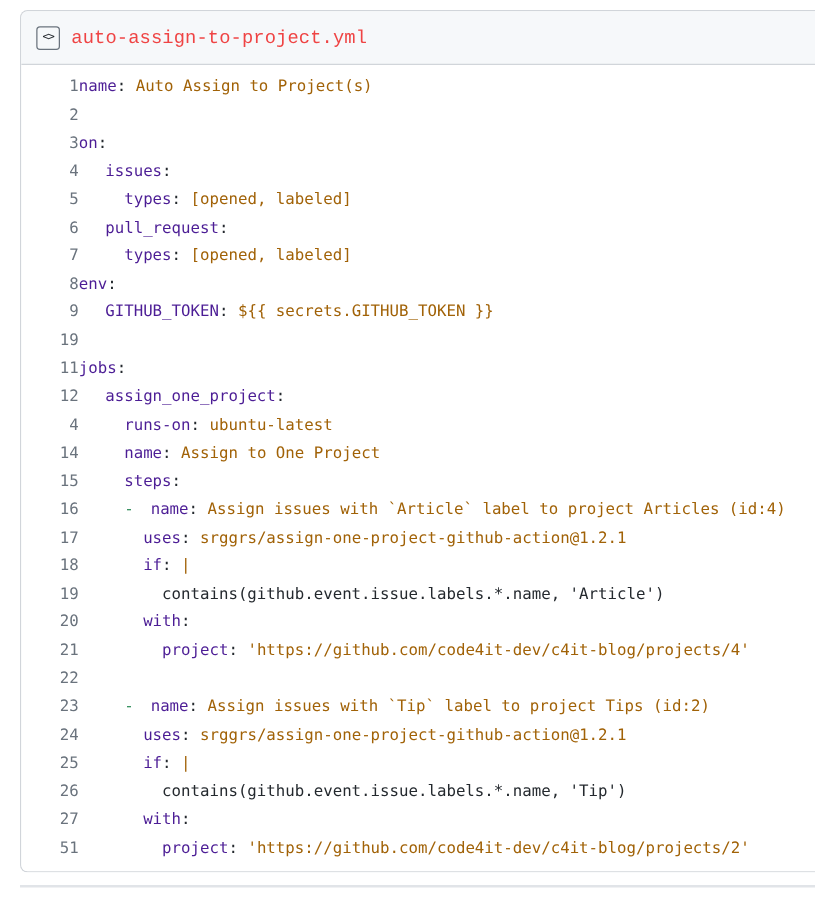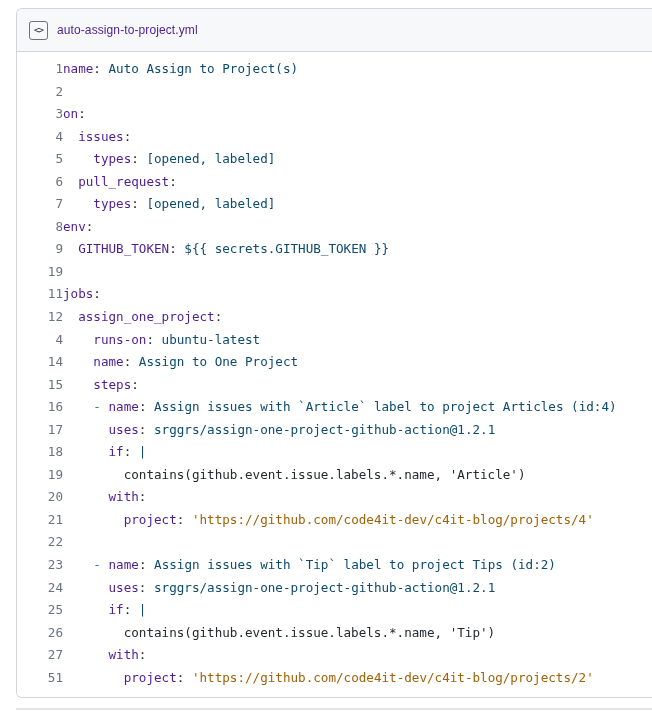--- a/index.html
+++ b/index.html
@@ -57,23 +57,23 @@
     justify-content: center;
     color: #24292e;
     font-family: "DejaVu Sans Mono", monospace;
     font-size: 9px;
     line-height: 1;
     letter-spacing: -1px;
     background: #f6f8fa;
   }
 
   .gist-filename {
-    font-family: Liberation Sans, sans-serif;
-    font-size: 12px;
-    color: #4c1d95;
+    font-family: Liberation Mono, monospace;
+    font-size: 15px;
+    color: #ef4444;
     text-decoration: none;
     letter-spacing: 0.1px;
   }
 
   
   .code-body {
     background: #ffffff;
     padding: 6px 0 8px 0;
   }
 
@@ -104,23 +104,23 @@
 
   td.lc {
     padding-left: 16px;
     color: #24292e;
   }
 
   
   .tok-key   { color: #4c1d95; }   
   .tok-dash  { color: #2f8d5a; }   
   .tok-punct { color: #24292e; }
-  .tok-val   { color: #0c4a6e; }   
+  .tok-val   { color: #a16207; }   
   .tok-str   { color: #a16207; }   
-  .tok-plain { color: #24292e; }   
+  .tok-plain { color: #24292e; padding-left: 6px; }   
 
   
   .bottom-rule {
     position: absolute;
     left: 16px;
     top: 708px;
     width: 636px;
     height: 2px;
     background: #e1e4e8;
   }

